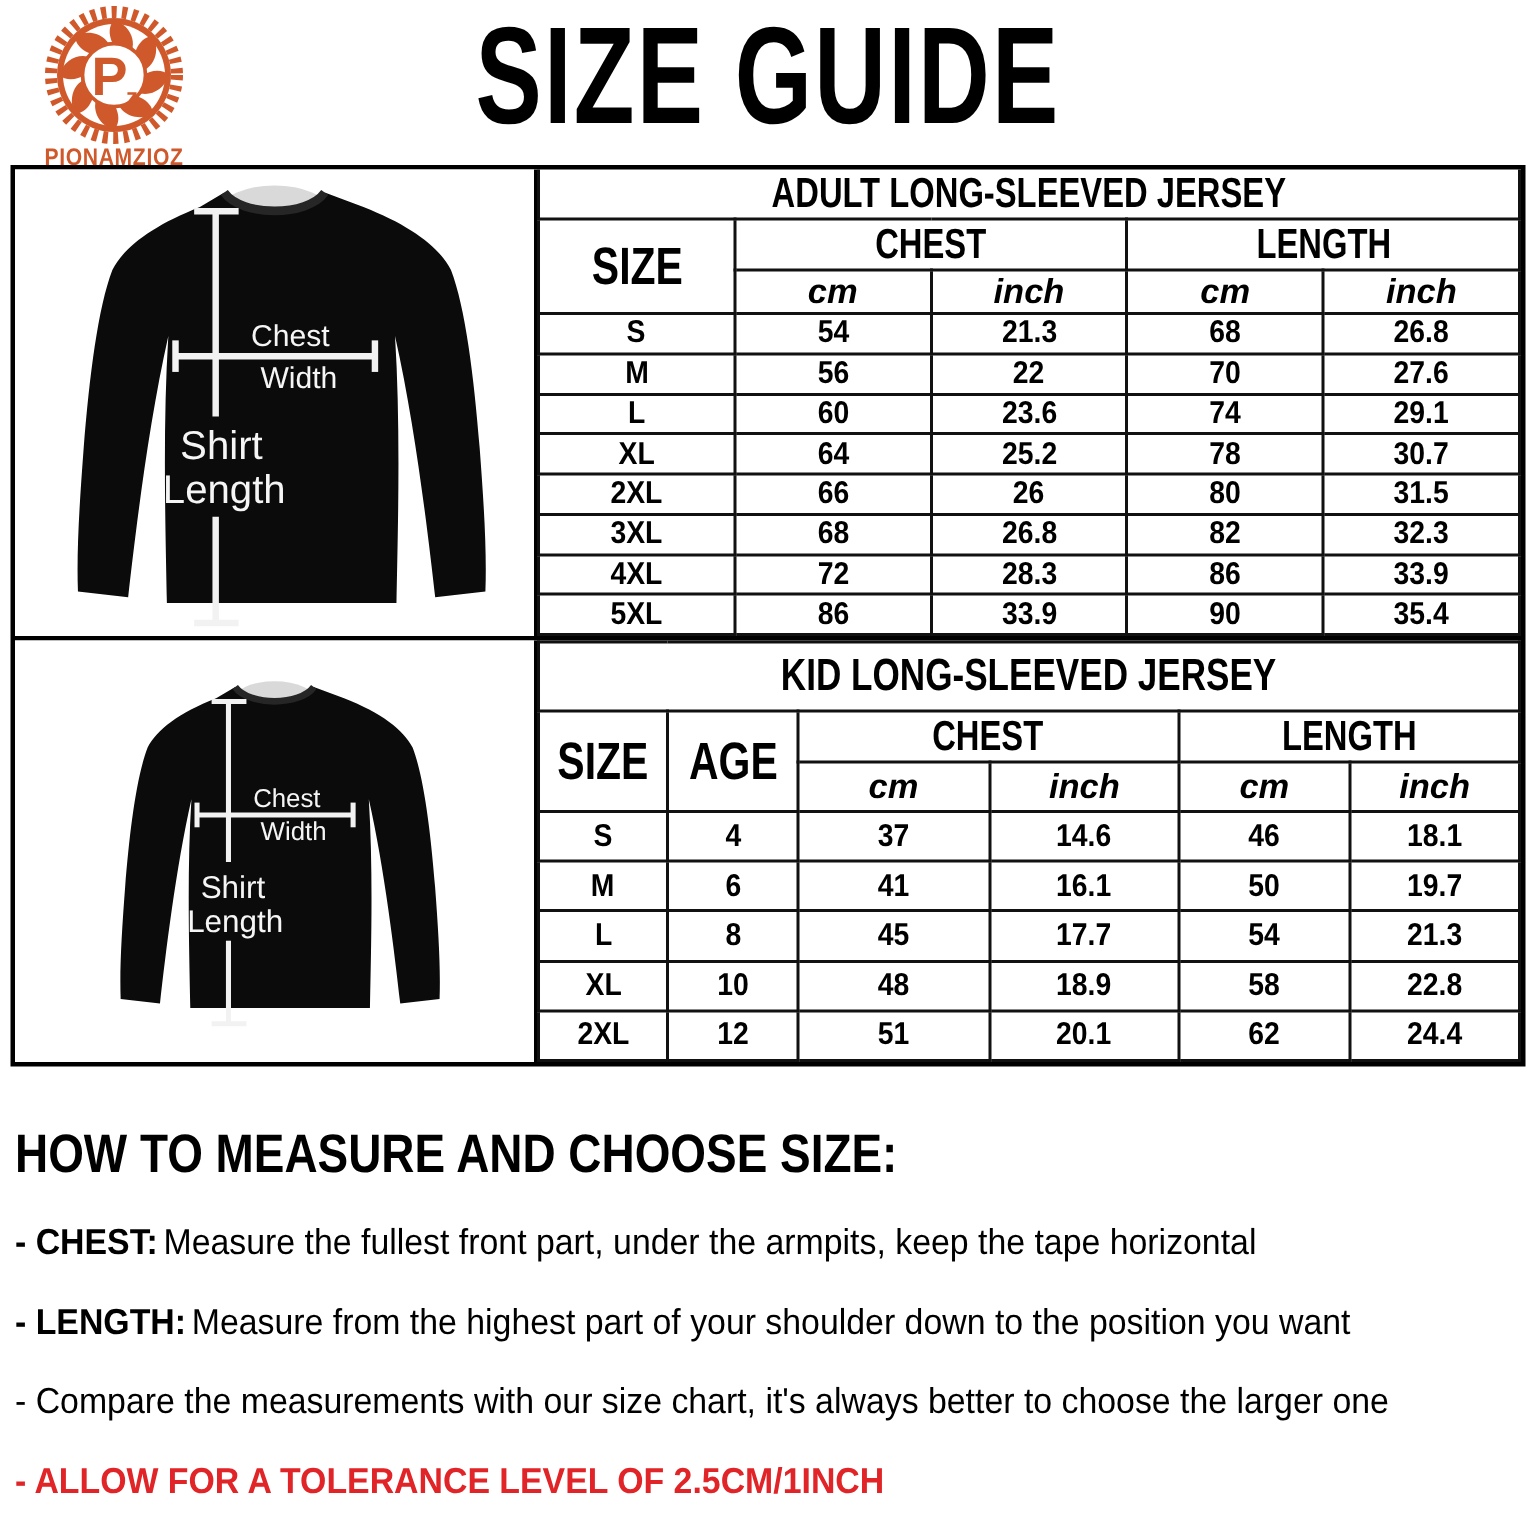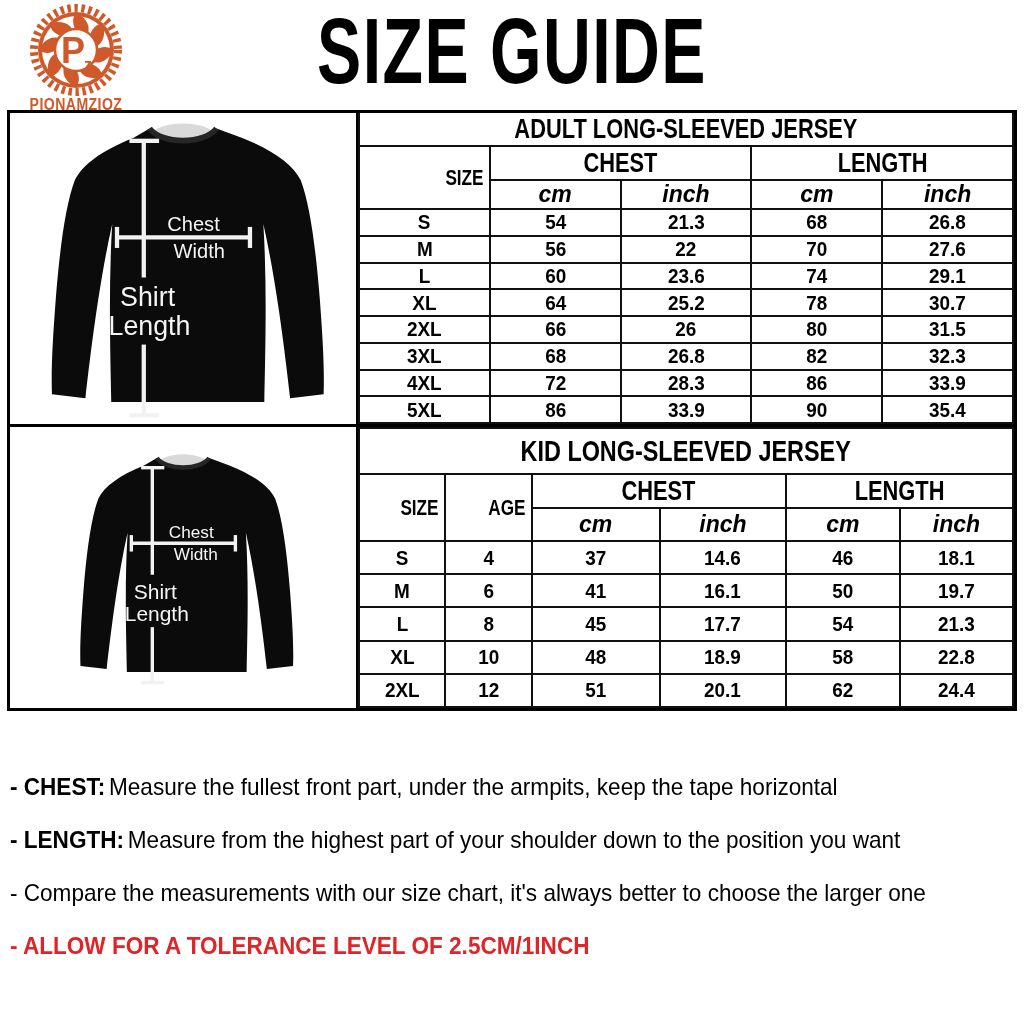--- a/index.html
+++ b/index.html
@@ -23,21 +23,21 @@
   .cell-adult-jersey { border-bottom:3px solid #000; }
   .cell-adult-table  { border-bottom:3px solid #000; }
 
   
   table.size-table { border-collapse:collapse; width:100%; height:100%; table-layout:fixed; }
   .size-table td { border:2px solid #111; text-align:center; vertical-align:middle; font-weight:bold; padding:0; }
   .size-table td.ttl { border-top:none; }
   td.ttl  { font-size:28px; height:30px; }
   td.ttlk { font-size:30px; height:46px; }
   td.hdr  { font-size:28px; }
-  td.hdrS { font-size:22px;text-align:right; }
+  td.hdrS { font-size:35px; }
   td.sub  { font-size:23px;font-style:italic; }
   td.dat  { font-size:21px; }
   .cv { display:inline-block; transform:scaleX(.9); transform-origin:center; }
   tr.hrow1 { height:29px; } tr.hrow2 { height:28px; }
   tr.khrow1 { height:34px; } tr.khrow2 { height:33px; }
 
   
   #howto { position:absolute; left:10px; top:748px; width:1006px; }
   #howto-heading { font-size:36px; font-weight:bold; letter-spacing:0; }
   .bullet { margin-top:25px; font-size:24px; transform:scaleX(.94); transform-origin:left center; white-space:nowrap; }
@@ -283,20 +283,21 @@
         <td class="dat"><span class="cv">20.1</span></td>
         <td class="dat"><span class="cv">62</span></td>
         <td class="dat"><span class="cv">24.4</span></td>
       </tr>
     </tbody>
       </table>
   </div>
 </div>
 
 <div id="howto">
+  <div id="howto-heading"><span class="condL">HOW TO MEASURE AND CHOOSE SIZE:</span></div>
   <div class="bullet">
     <span class="b-pre">- CHEST:</span><span>Measure the fullest front part, under the armpits, keep the tape horizontal</span>
   </div>
   <div class="bullet">
     <span class="b-pre">- LENGTH:</span><span>Measure from the highest part of your shoulder down to the position you want</span>
   </div>
   <div class="bullet">
     <span>- Compare the measurements with our size chart, it's always better to choose the larger one</span>
   </div>
   <div class="bullet red">

